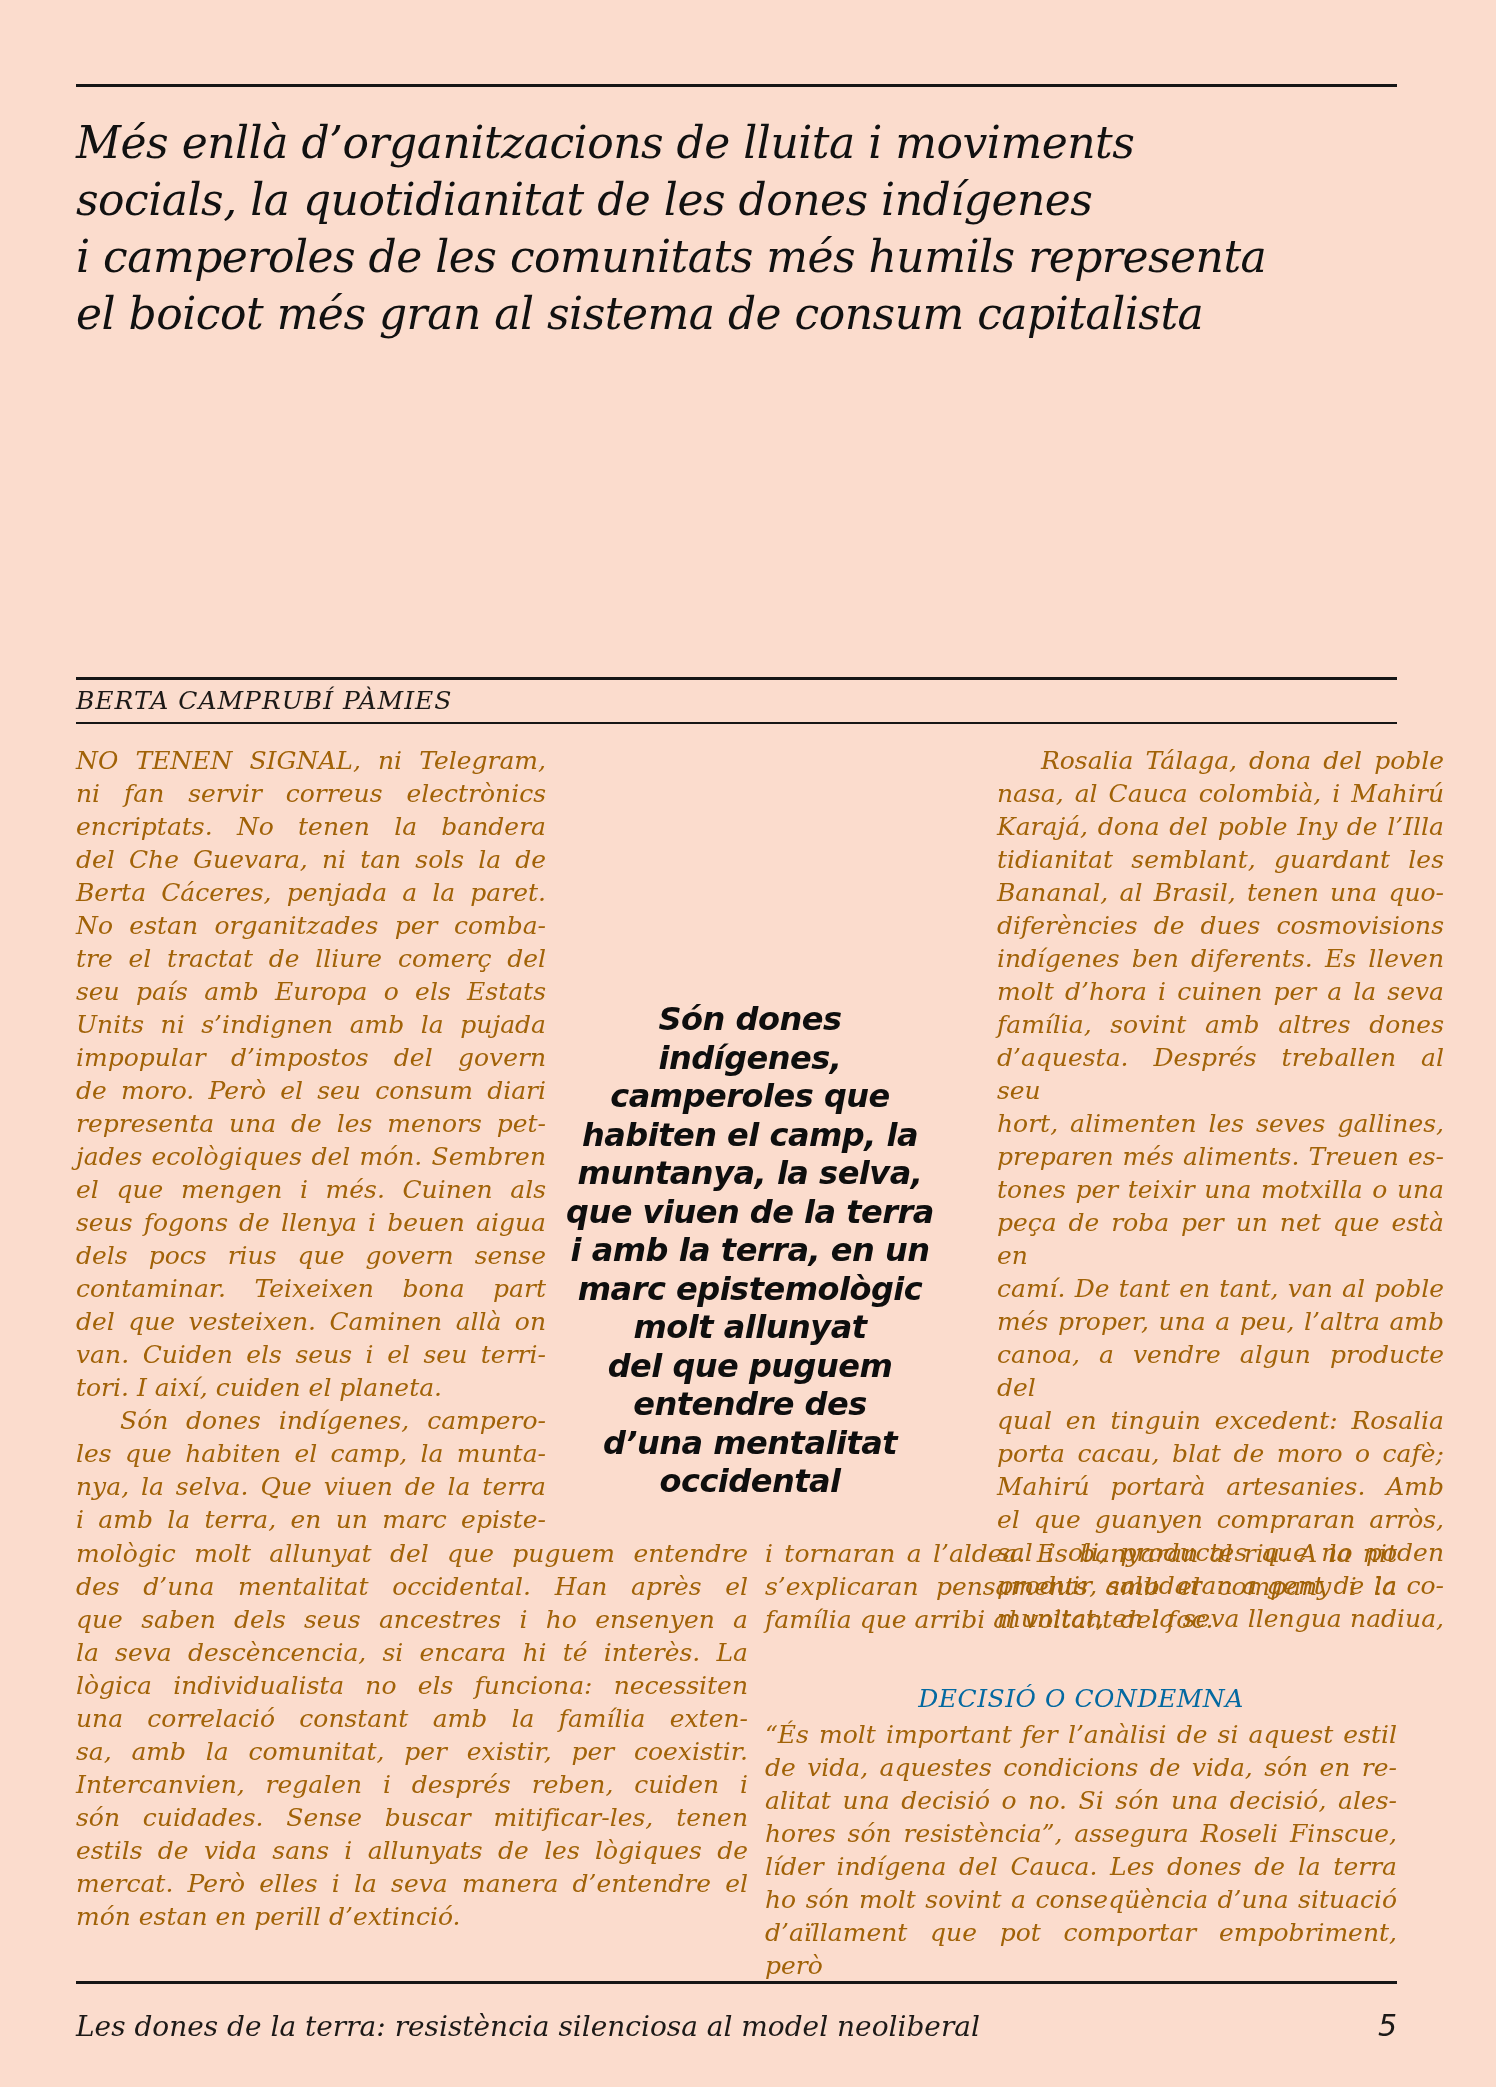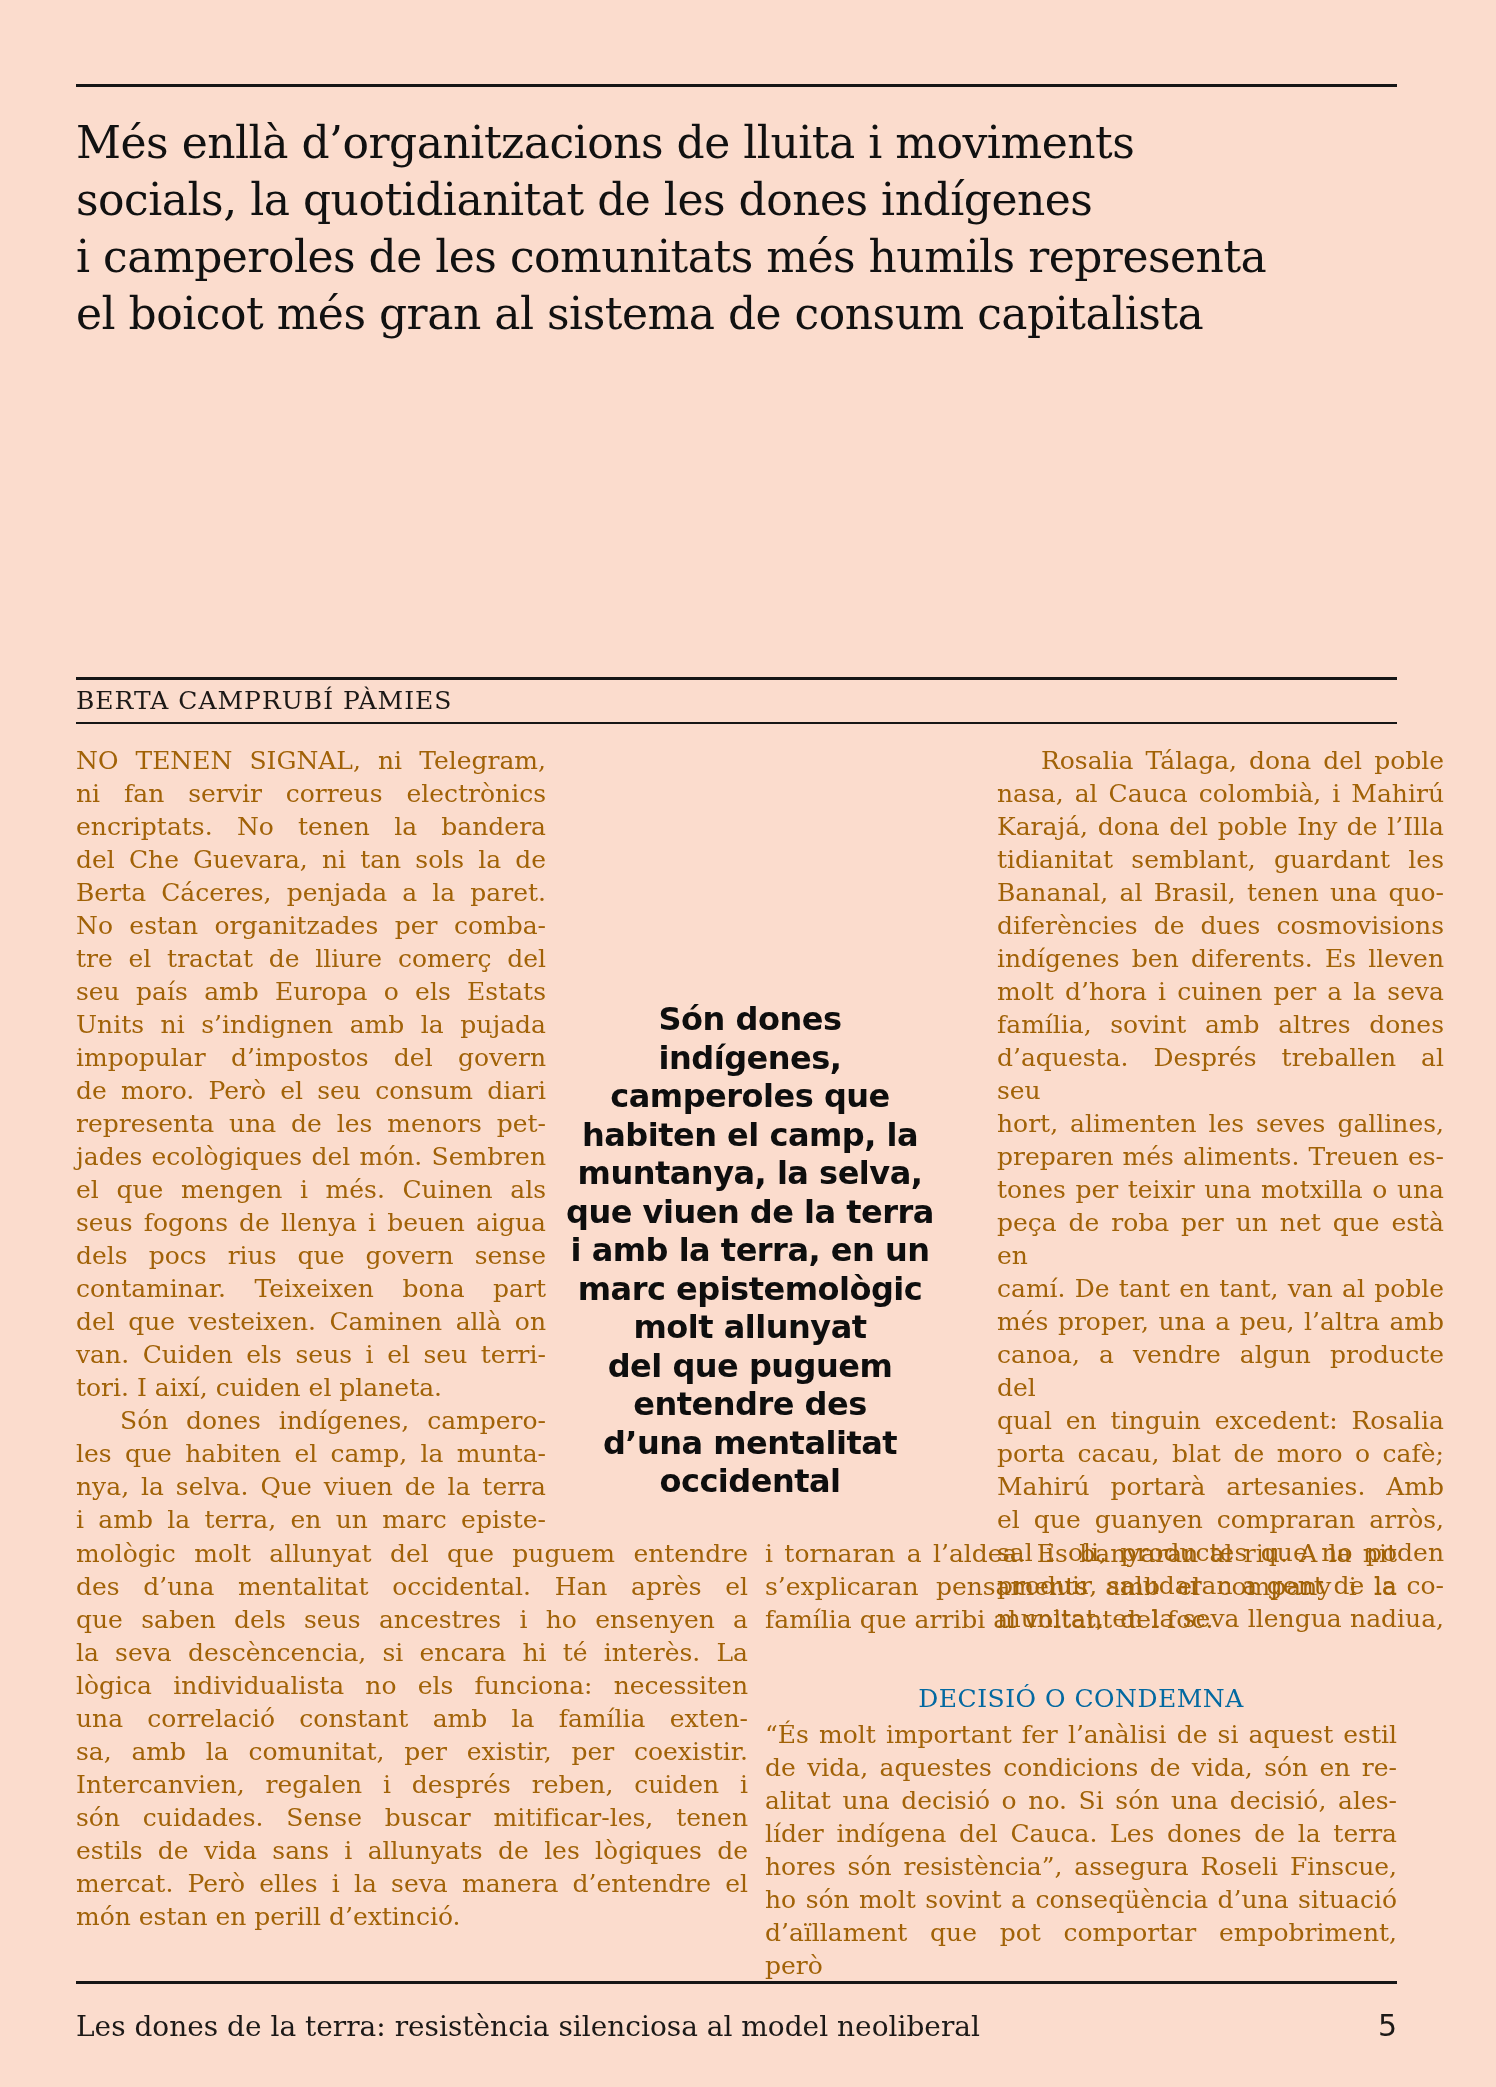--- a/index.html
+++ b/index.html
@@ -4,21 +4,21 @@
 <style>
   html,body{margin:0;padding:0;}
   body{
     width:1496px;height:2087px;
     background:#fbdccd;
     font-family:"DejaVu Serif", serif;
     color:#1c1917;
     position:relative;
     overflow:hidden;
   }
-  .page{position:absolute;inset:0;}
+  .page{position:absolute;inset:0;font-style:italic;}
   .rule{position:absolute;left:76px;width:1321px;background:#161616;}
   #top-rule{top:84px;height:3px;}
   #footer-rule{top:1981px;height:3px;}
 
   .headline{
     position:absolute;left:76px;top:114px;width:1360px;
     font-size:44px;line-height:57px;letter-spacing:-0.5px;
     color:#111;
   }
   .headline .bl{text-align:left;text-align-last:left;}
@@ -172,22 +172,22 @@
       <div class="bl">s’explicaran pensaments amb el company i la</div>
       <div class="bl flush">família que arribi al voltant del foc.</div>
     </div>
 
   <div class="section-heading">DECISIÓ O CONDEMNA</div>
 
   <div id="right-section" class="textblock">
       <div class="bl">“És molt important fer l’anàlisi de si aquest estil</div>
       <div class="bl">de vida, aquestes condicions de vida, són en re-</div>
       <div class="bl">alitat una decisió o no. Si són una decisió, ales-</div>
+      <div class="bl">hores són resistència”, assegura Roseli Finscue,</div>
       <div class="bl">líder indígena del Cauca. Les dones de la terra</div>
-      <div class="bl">hores són resistència”, assegura Roseli Finscue,</div>
       <div class="bl">ho són molt sovint a conseqüència d’una situació</div>
       <div class="bl">d’aïllament que pot comportar empobriment, però</div>
     </div>
 
   <div id="footer-rule" class="rule"></div>
 
   <div class="footer">
     <span class="footer-title">Les dones de la terra: resistència silenciosa al model neoliberal</span>
     <span class="page-number">5</span>
   </div>

